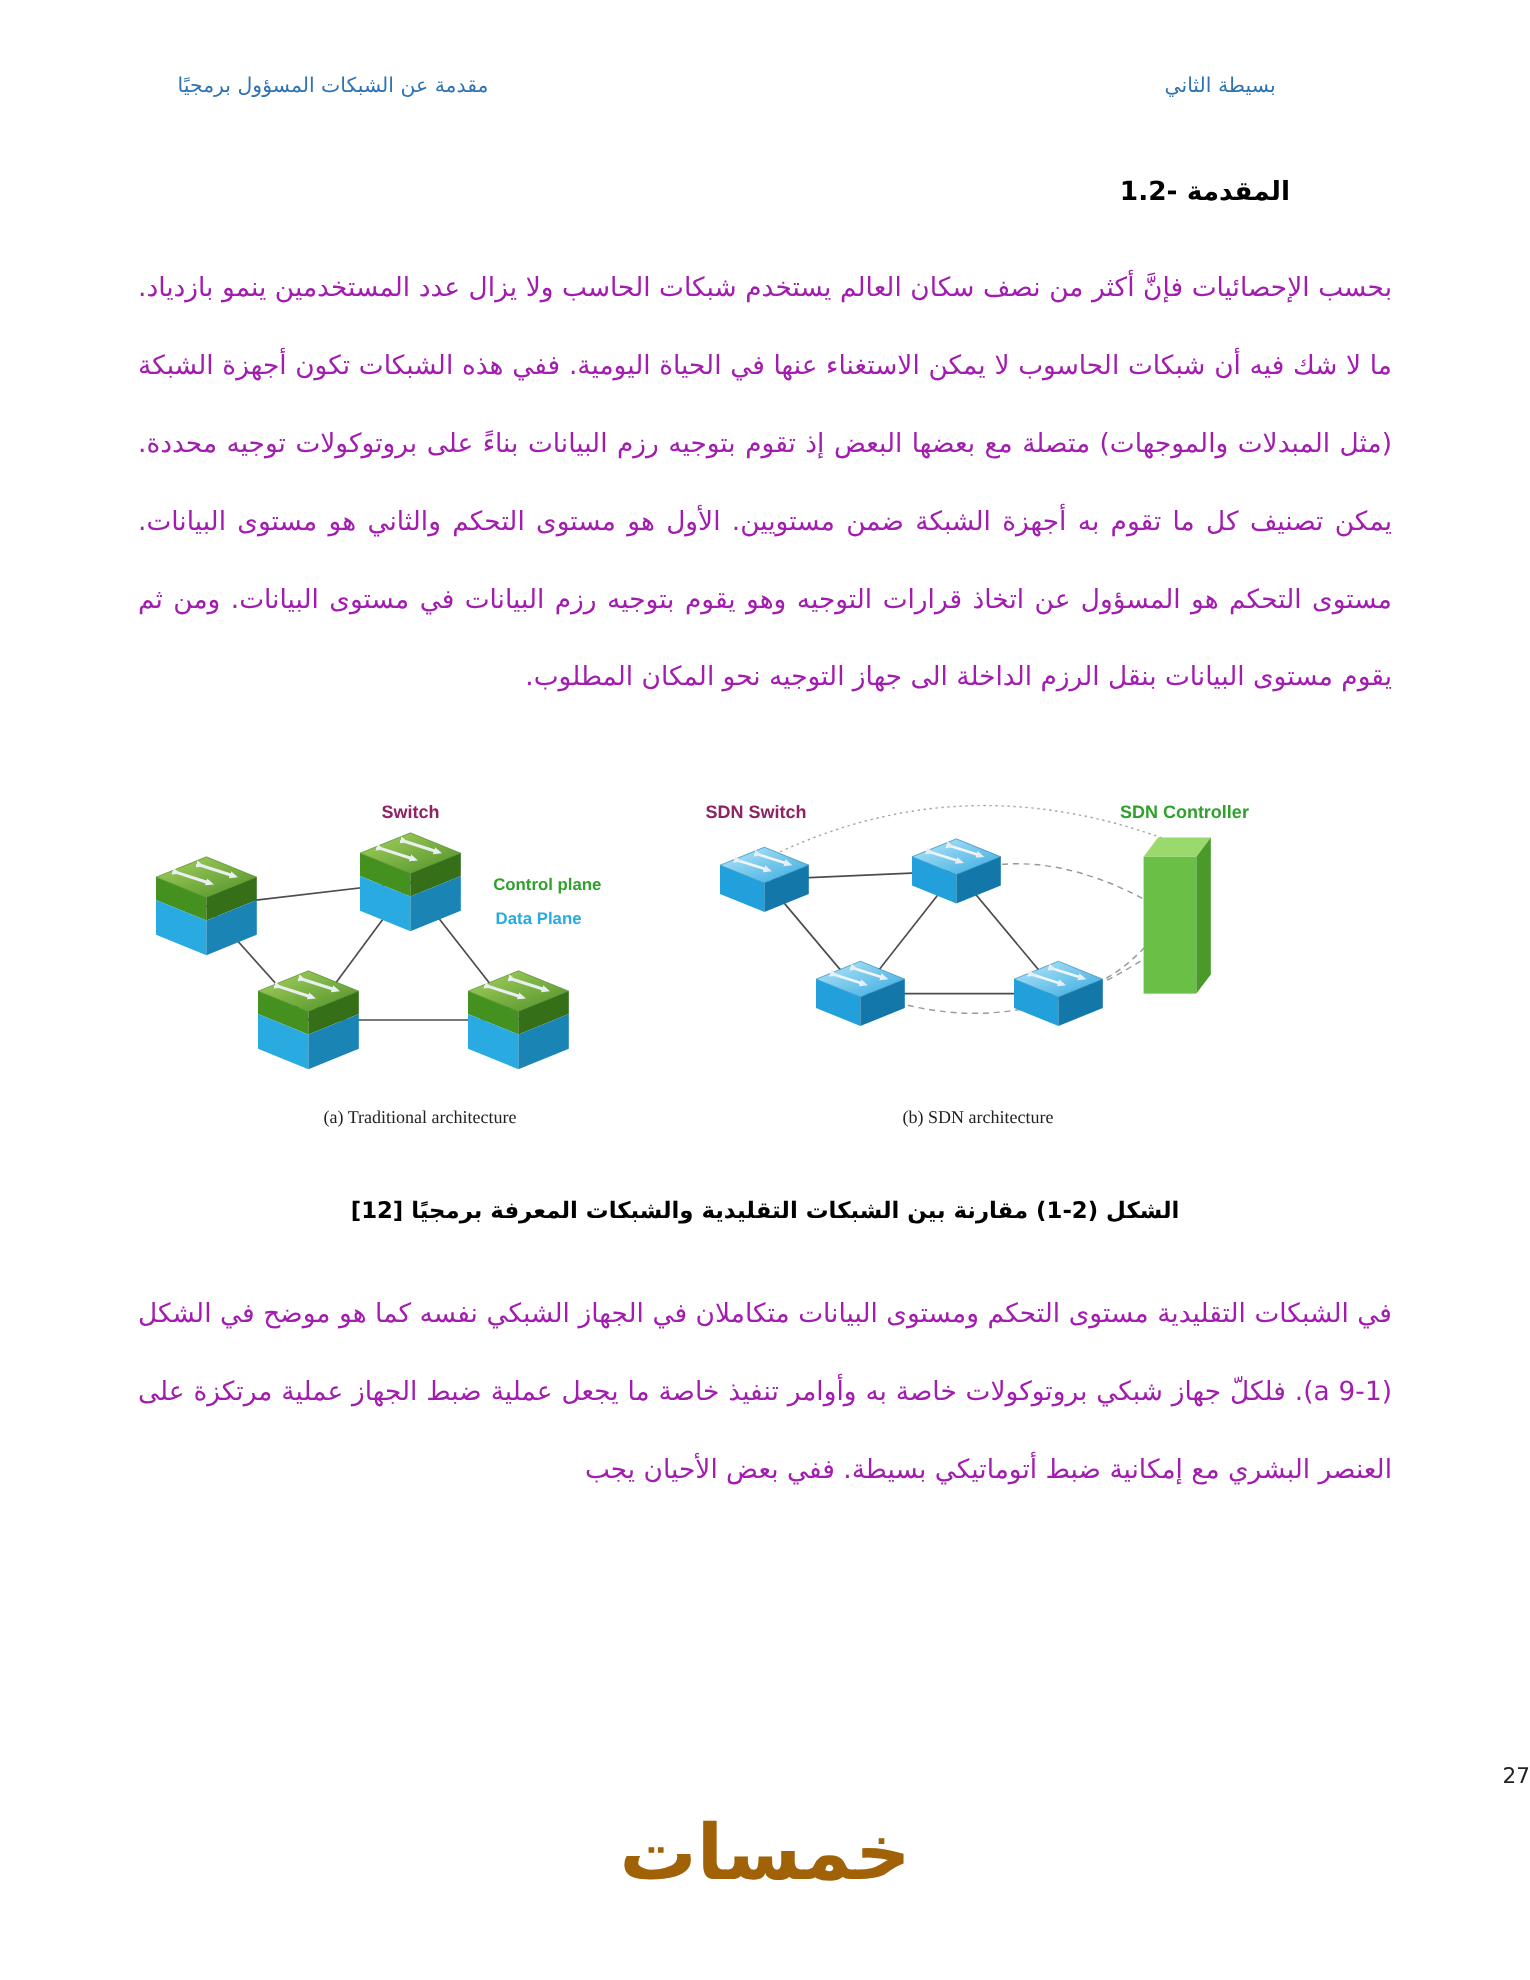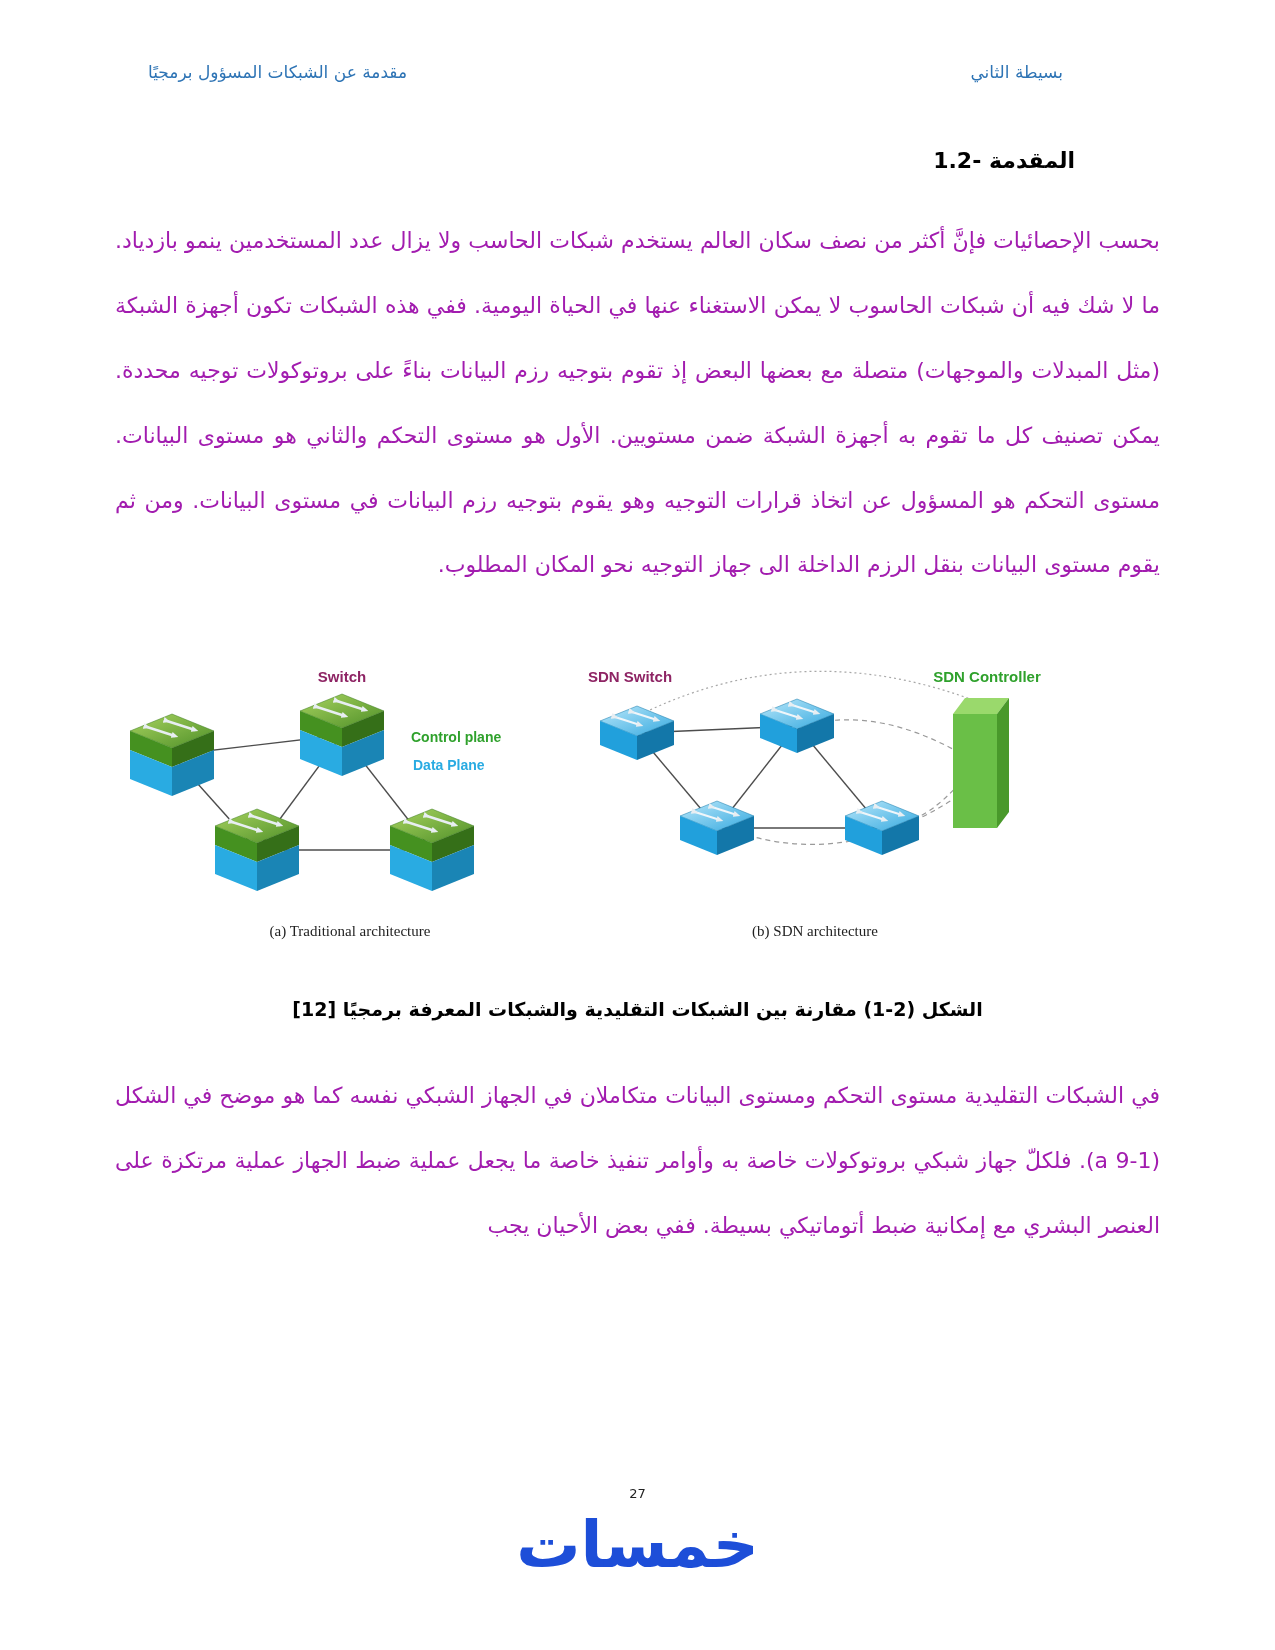--- a/index.html
+++ b/index.html
@@ -31,26 +31,26 @@
   }
   .figure { margin-top:60px; }
   .figure svg { display:block; }
   .fig-caption {
     margin-top:40px; text-align:center; direction:rtl;
     font-weight:bold; font-size:19px; color:#000;
   }
   .para-2 { margin-top:44px; }
   .page-number {
     position:absolute; top:1470px; left:0; right:0;
-    text-align:center; font-size:13px; color:#222;margin-top:16px;
+    text-align:right; font-size:18px; color:#222;
   }
   .watermark {
     position:absolute; top:1508px; left:0; right:0;
     text-align:center; direction:rtl;
-    font-size:64px; font-weight:bold; color:#1d4ed8; letter-spacing:2px;
+    font-size:64px; font-weight:bold; color:#a16207; letter-spacing:2px;
   }
   
   .lbl-maroon { fill:#8e2464; font:bold 15px "Liberation Sans",sans-serif; }
   .lbl-green  { fill:#2fa12c; font:bold 14px "Liberation Sans",sans-serif; }
   .lbl-blue   { fill:#29abe2; font:bold 14px "Liberation Sans",sans-serif; }
   .svg-cap    { fill:#222; font:15px "Liberation Serif",serif; }
   .net-line   { stroke:#4d4d4d; stroke-width:1.4; }
   .dash-line  { stroke:#9a9a9a; stroke-width:1.2; fill:none; stroke-dasharray:5 4; }
   .dot-line   { stroke:#a8a8a8; stroke-width:1.2; fill:none; stroke-dasharray:2 3; }
 </style>

